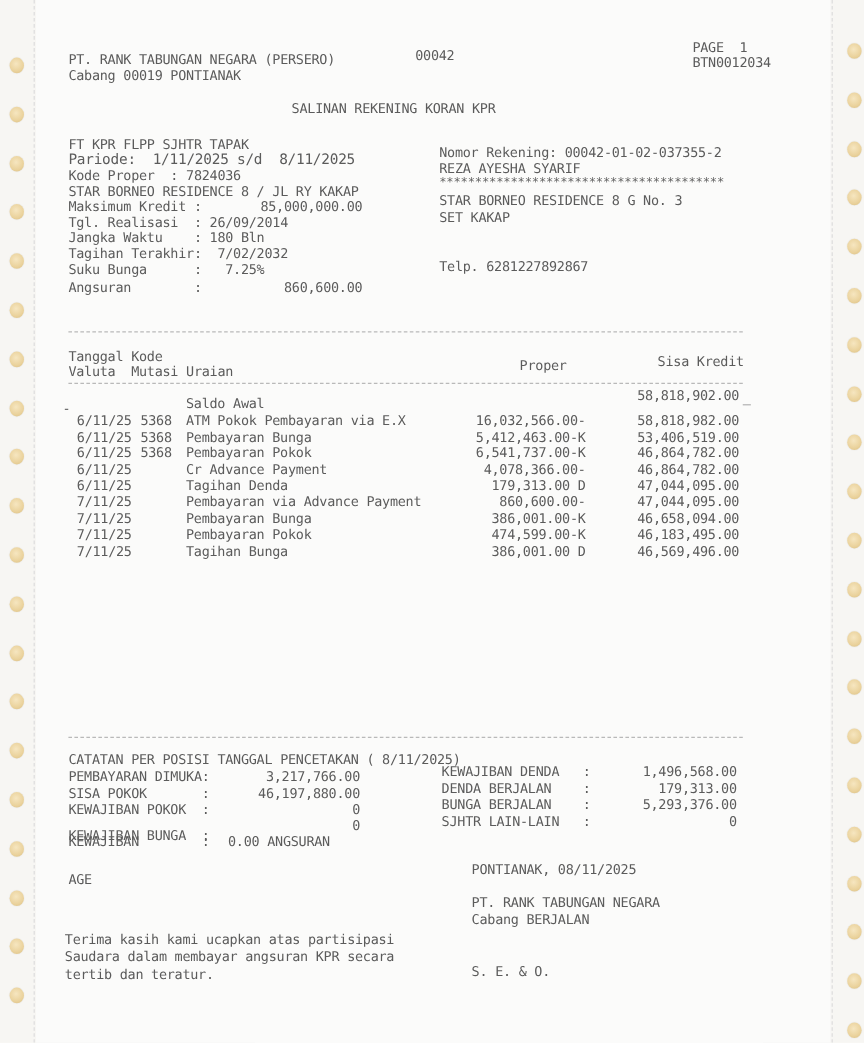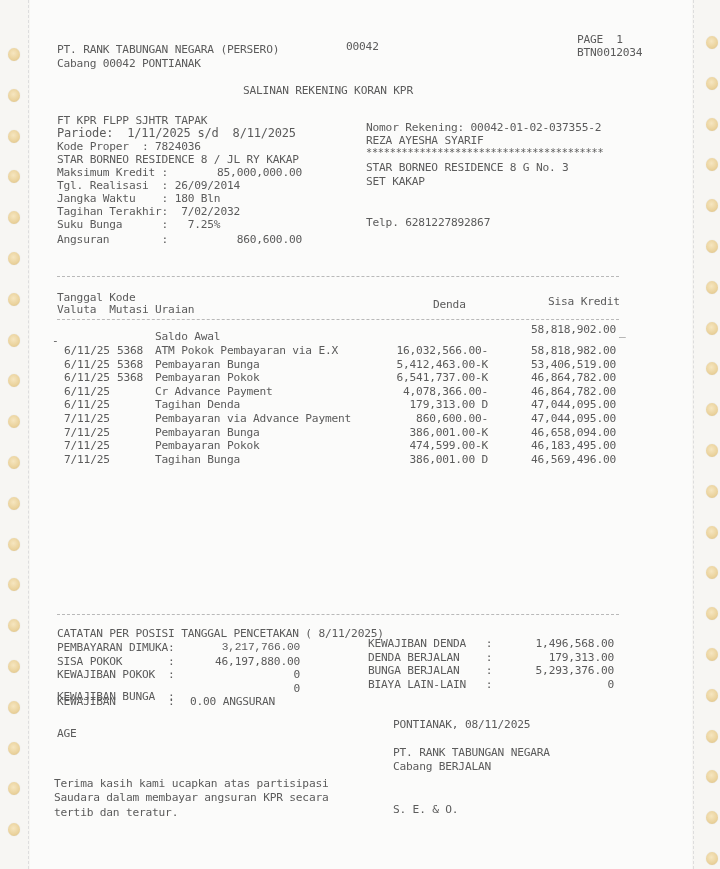--- a/index.html
+++ b/index.html
@@ -69,21 +69,21 @@
     <div class="hole" style="left: 8px; top: 741.6px;"></div>
     <div class="hole" style="left: 706px; top: 729.6px;"></div>
     <div class="hole" style="left: 8px; top: 782.4px;"></div>
     <div class="hole" style="left: 706px; top: 770.4px;"></div>
     <div class="hole" style="left: 8px; top: 823.2px;"></div>
     <div class="hole" style="left: 706px; top: 811.2px;"></div>
     <div class="hole" style="left: 706px; top: 852px;"></div>
   </div>
 
 <div class="t" style="left:57px;top:43px;">PT. RANK TABUNGAN NEGARA (PERSERO)</div>
-<div class="t" style="left:57px;top:57px;">Cabang 00042 PONTIANAK</div>
+<div class="t" style="left:57px;top:57px;">Cabang 00019 PONTIANAK</div>
 <div class="t" style="left:346px;top:40px;">00042</div>
 <div class="t" style="left:577px;top:33px;">PAGE  1</div>
 <div class="t" style="left:577px;top:46px;">BTN0012034</div>
 <div class="t" style="left:243px;top:84px;">SALINAN REKENING KORAN KPR</div>
 
 <div class="t" style="left:57px;top:114px;">FT KPR FLPP SJHTR TAPAK</div>
 <div class="t" style="left:57px;top:127px;font-size:12px;">Pariode:  1/11/2025 s/d  8/11/2025</div>
 <div class="t" style="left:57px;top:140px;">Kode Proper  : 7824036</div>
 <div class="t" style="left:57px;top:153px;">STAR BORNEO RESIDENCE 8 / JL RY KAKAP</div>
 <div class="t" style="left:57px;top:166px;">Maksimum Kredit :</div>
@@ -99,21 +99,21 @@
 <div class="t" style="left:366px;top:134px;">REZA AYESHA SYARIF</div>
 <div class="t" style="left:366px;top:146px;font-size:10.2px;">****************************************</div>
 <div class="t" style="left:366px;top:161px;">STAR BORNEO RESIDENCE 8 G No. 3</div>
 <div class="t" style="left:366px;top:175px;">SET KAKAP</div>
 <div class="t" style="left:366px;top:216px;">Telp. 6281227892867</div>
 
 <div class="dash" style="left:57px;top:276px;width:562px;"></div>
 
 <div class="t" style="left:57px;top:291px;">Tanggal Kode</div>
 <div class="t" style="left:57px;top:303px;">Valuta  Mutasi Uraian</div>
-<div class="t" style="left:433px;top:298px;">Denda</div>
+<div class="t" style="left:433px;top:298px;">Proper</div>
 <div class="t" style="left:548px;top:295px;">Sisa Kredit</div>
 <div class="dash" style="left:57px;top:319px;width:562px;"></div>
 
 <div class="t" style="left:155px;top:330px;">Saldo Awal</div>
 <div class="t r" style="left:500px;top:323px;width:116px;">58,818,902.00</div>
 <div class="t" style="left:52px;top:334px;">-</div>
 <div class="t" style="left:619px;top:325px;">_</div>
 
 <div id="rows">
     <div class="t" style="left: 64px; top: 344px;">6/11/25</div>
@@ -160,38 +160,38 @@
     <div class="t" style="left: 117px; top: 452.8px;"></div>
     <div class="t" style="left: 155px; top: 452.8px;">Tagihan Bunga</div>
     <div class="t r" style="left: 330px; top: 452.8px; width: 158px;">386,001.00 D</div>
     <div class="t r" style="left: 500px; top: 452.8px; width: 116px;">46,569,496.00</div>
   </div>
 
 <div class="dash" style="left:57px;top:614px;width:562px;"></div>
 <div class="t" style="left:57px;top:627px;">CATATAN PER POSISI TANGGAL PENCETAKAN ( 8/11/2025)</div>
 <div id="catatan-left">
     <div class="t" style="left: 57px; top: 641px;">PEMBAYARAN DIMUKA:</div>
-    <div class="t r" style="left: 180px; width: 120px; top: 641px; font-family: Liberation Mono, monospace;">3,217,766.00</div>
+    <div class="t r" style="left: 180px; width: 120px; top: 641px;">3,217,766.00</div>
     <div class="t" style="left: 57px; top: 654.5px;">SISA POKOK       :</div>
     <div class="t r" style="left: 180px; width: 120px; top: 654.5px;">46,197,880.00</div>
     <div class="t" style="left: 57px; top: 668px;">KEWAJIBAN POKOK  :</div>
     <div class="t r" style="left: 180px; width: 120px; top: 668px;">0</div>
     <div class="t" style="left: 57px; top: 690px;">KEWAJIBAN BUNGA  :</div>
     <div class="t r" style="left: 180px; width: 120px; top: 681.5px;">0</div>
     <div class="t" style="left: 57px; top: 695px;">KEWAJIBAN        :</div>
     <div class="t" style="left: 190px; top: 695px;">0.00 ANGSURAN</div>
   </div>
 <div id="catatan-right">
     <div class="t" style="left: 368px; top: 637px;">KEWAJIBAN DENDA   :</div>
     <div class="t r" style="left: 500px; width: 114px; top: 637px;">1,496,568.00</div>
     <div class="t" style="left: 368px; top: 650.5px;">DENDA BERJALAN    :</div>
     <div class="t r" style="left: 500px; width: 114px; top: 650.5px;">179,313.00</div>
     <div class="t" style="left: 368px; top: 664px;">BUNGA BERJALAN    :</div>
     <div class="t r" style="left: 500px; width: 114px; top: 664px;">5,293,376.00</div>
-    <div class="t" style="left: 368px; top: 677.5px;">BIAYA LAIN-LAIN   :</div>
+    <div class="t" style="left: 368px; top: 677.5px;">SJHTR LAIN-LAIN   :</div>
     <div class="t r" style="left: 500px; width: 114px; top: 677.5px;">0</div>
   </div>
 
 <div class="t" style="left:57px;top:727px;">AGE</div>
 <div class="t" style="left:393px;top:718px;">PONTIANAK, 08/11/2025</div>
 <div class="t" style="left:393px;top:746px;">PT. RANK TABUNGAN NEGARA</div>
 <div class="t" style="left:393px;top:760px;">Cabang BERJALAN</div>
 <div class="t" style="left:54px;top:777px;">Terima kasih kami ucapkan atas partisipasi</div>
 <div class="t" style="left:54px;top:791px;">Saudara dalam membayar angsuran KPR secara</div>
 <div class="t" style="left:54px;top:806px;">tertib dan teratur.</div>

